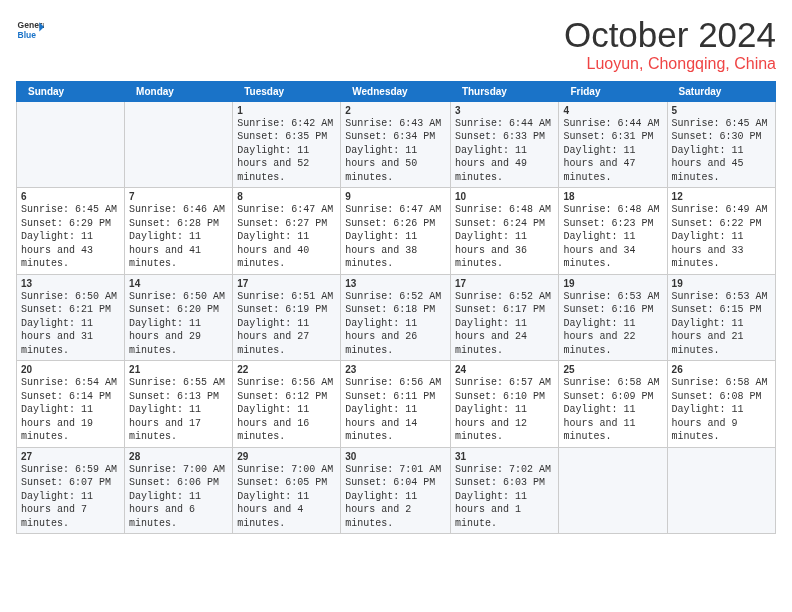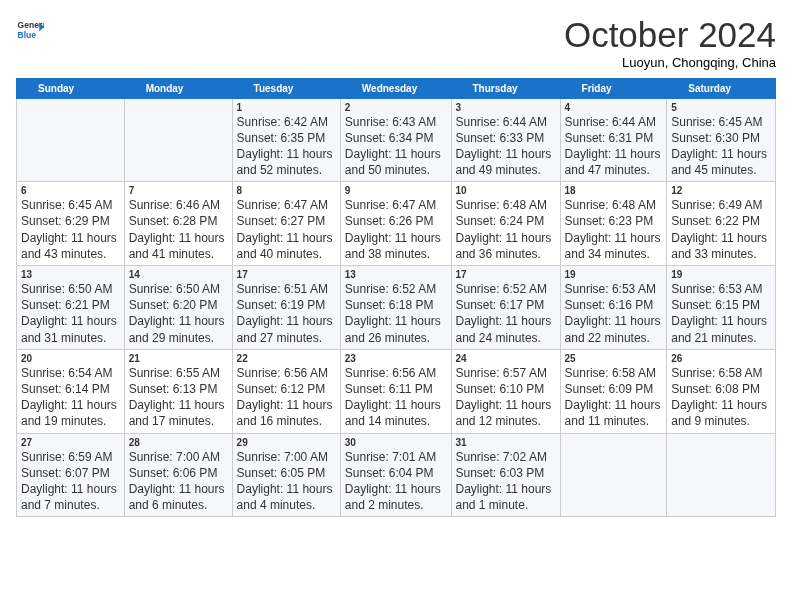--- a/index.html
+++ b/index.html
@@ -34,33 +34,33 @@
     .title-block {
       text-align: right;
     }
     .main-title {
       font-size: 35px;
       font-weight: 300;
       color: #333;
       line-height: 1.1;
     }
     .subtitle {
-      font-size: 13px;
-      color: #000000;
+      font-size: 16px;
+      color: #ef4444;
     }
     .calendar-table {
       width: 100%;
       border-collapse: collapse;
       font-size: 9px;
     }
     .calendar-table thead th {
       background: #1a73c8;
       color: #fff;
       text-align: left;
-      padding: 4px 21px;
+      padding: 4px 11px;
       font-size: 10px;
       font-weight: 600;
       border: 1px solid #1a73c8;
     }
     .calendar-table tbody td {
       border: 1px solid #ccc;
       vertical-align: top;
       padding: 3px 4px;
       width: 113px;
       height: 78px;
@@ -73,23 +73,24 @@
       background: #fff;
     }
     .day-number {
       font-size: 10px;
       font-weight: bold;
       color: #333;
       display: block;
       margin-bottom: 1px;
     }
     .day-info {
-      font-size: 12px;
+      font-size: 10px;
       color: #333;
       line-height: 1.35;
+      font-family: Liberation Mono, monospace;
     }
     .empty-cell {
       background: #f5f7fa !important;
     }
   </style>
 </head>
 <body>
 
 <div class="page">
   <div class="header">

